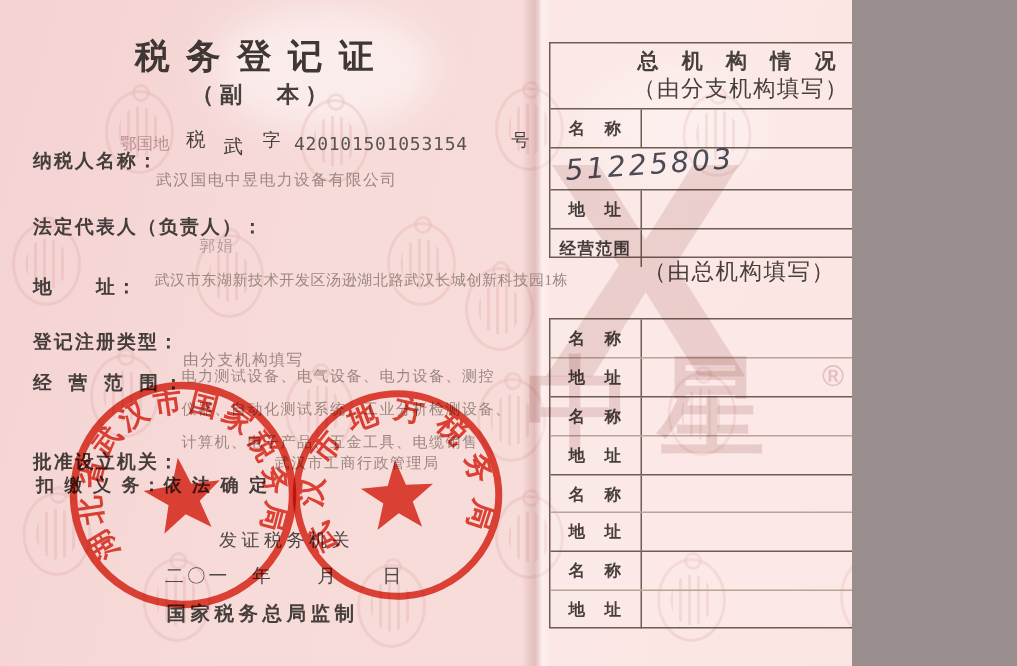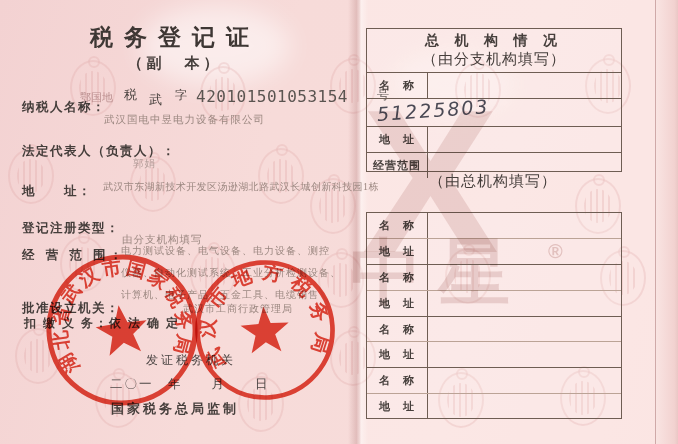--- a/index.html
+++ b/index.html
@@ -1,16 +1,16 @@
 <!DOCTYPE html>
 <html><head>
 <meta charset="utf-8">
 <style>
   html,body{margin:0;padding:0;background:#9a8d8d;}
-  .cert{position:relative;width:678px;height:444px;overflow:hidden;
+  .cert{position:relative;width:568px;height:444px;overflow:hidden;
         background:linear-gradient(105deg,#f3d2d2,#f7dbd9 38%,#f7dcda 70%,#f6d9d7);
         font-family:"Liberation Serif",serif;color:#463f3c;text-decoration:underline;}
   .layer{position:absolute;inset:0;pointer-events:none;}
   
   .right-tint{position:absolute;left:360px;top:0;width:295px;height:444px;background:rgba(255,242,240,.5);}
   .fold{position:absolute;left:348px;top:0;width:20px;height:444px;
         background:linear-gradient(90deg,rgba(0,0,0,0),rgba(150,80,80,.22) 42%,rgba(255,255,255,.38) 68%,rgba(0,0,0,0));}
   .edge-strip{position:absolute;left:655px;top:0;width:23px;height:444px;
         border-left:1px solid #cfa9a8;background:linear-gradient(90deg,#f9e4e2,#f2d2d0 80%,#e8c4c2);}
   
@@ -29,21 +29,21 @@
   
   .abs{position:absolute;white-space:nowrap;}
   .lp-title{left:86px;top:22px;width:178px;text-align:center;font-size:23px;font-weight:bold;letter-spacing:11px;color:#3e3734;}
   .lp-sub{left:86px;top:54px;width:178px;text-align:center;font-size:15px;font-weight:bold;letter-spacing:4px;}
   .serial{left:80px;top:84px;font-size:12px;}
   .serial span{display:inline-block;}
   .s-pre{color:#bb9090;font-size:11px;transform:translateY(2px);}
   .s-tax{font-size:13px;margin-left:8px;}
   .s-wu{font-size:13px;margin-left:9px;transform:translateY(5px);}
   .s-zi{font-size:12px;margin-left:10px;}
-  .s-num{font-family:"DejaVu Sans Mono",monospace;font-size:16px;color:#5a5450;margin-left:6px;transform:translateY(3px);letter-spacing:.5px;}
+  .s-num{font-family:"DejaVu Sans Mono",monospace;font-size:12px;color:#5a5450;margin-left:6px;transform:translateY(3px);letter-spacing:.5px;}
   .s-hao{margin-left:26px;}
   .lbl{font-weight:bold;font-size:12.5px;letter-spacing:1.5px;color:#443d3a;}
   .val{color:#9b8780;font-size:10.5px;letter-spacing:1px;}
   .faint{color:#b29c98;}
   .lp-footer{left:100px;top:400px;width:150px;text-align:center;font-size:13px;letter-spacing:3px;font-weight:bold;}
   .issuer{left:146px;top:352px;font-size:12px;letter-spacing:3px;color:#4c4644;}
   .dateline{left:110px;top:376px;font-size:12.5px;letter-spacing:2px;color:#4c4644;}
   
   .stamp{position:absolute;opacity:.87;mix-blend-mode:multiply;z-index:6;}
   .stampA{left:42px;top:250px;}

